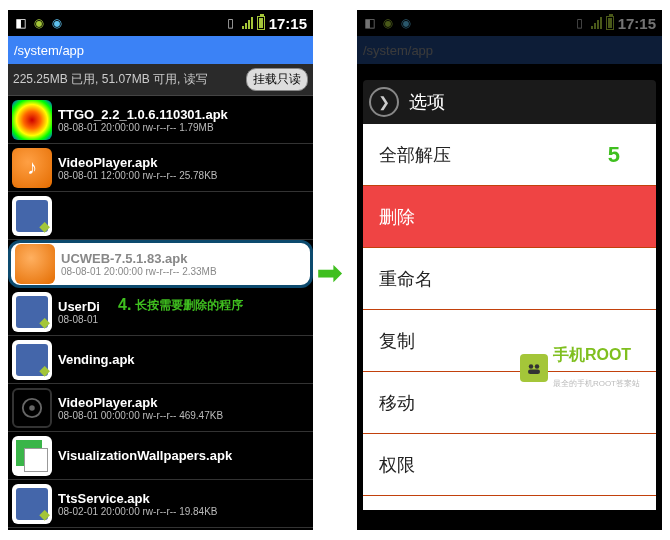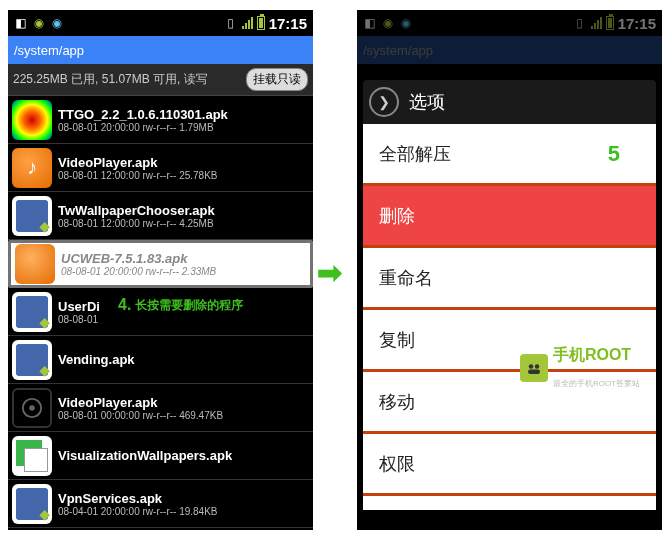--- a/index.html
+++ b/index.html
@@ -79,23 +79,22 @@
     height: 48px;
     background: #000;
     color: #fff;
     border-bottom: 1px solid #333;
     padding: 0 4px;
     position: relative;
   }
   .filerow.highlight {
     background: #fff;
     color:#888;
-    border: 3px solid #737373;
-    border-radius: 2px;
-    font-style: italic;
+    border: 3px solid #0c4a6e;
+    border-radius: 12px;
   }
   .filerow .ficon {
     width: 40px; height: 40px;
     border-radius: 6px;
     margin-right: 6px;
     flex-shrink: 0;
     display:flex; align-items:center; justify-content:center;
     font-size:20px;
   }
   .filerow .finfo { flex: 1; overflow: hidden; }
@@ -143,21 +142,21 @@
   }
 
   
   .opts-list {
     position:absolute; top:114px; left:6px; right:6px; bottom:20px;
     background:#fff;
     overflow:hidden;
   }
   .opt-item {
     height:62px;
-    border-bottom:3px solid #c2410c;
+    border-bottom:1px solid #c2410c;
     display:flex; align-items:center;
     padding:0 16px;
     font-size:18px; color:#222;
     position:relative;
   }
   .opt-item.selected {
     background:#ef4444;
     color:#fff;
   }
   .annot5 {
@@ -240,24 +239,20 @@
         <div class="ficon ic-tts">♪</div>
         <div class="finfo">
           <div class="fname">VideoPlayer.apk</div>
           <div class="fmeta">08-08-01 12:00:00  rw-r--r--  25.78KB</div>
         </div>
       </div>
       <div class="filerow">
         <div class="ficon ic-apk">
           <span class="droid">◆</span>
         </div>
-        <div class="finfo">
-          <div class="fname">TwWallpaperChooser.apk</div>
-          <div class="fmeta">08-08-01 12:00:00  rw-r--r--  4.25MB</div>
-        </div>
       </div>
       <div class="filerow highlight">
         <div class="ficon ic-uc"></div>
         <div class="finfo">
           <div class="fname">UCWEB-7.5.1.83.apk</div>
           <div class="fmeta">08-08-01 20:00:00  rw-r--r--  2.33MB</div>
         </div>
       </div>
       <div class="filerow">
         <div class="ficon ic-apk">
@@ -296,22 +291,22 @@
         <div class="ficon ic-visual"></div>
         <div class="finfo">
           <div class="fname">VisualizationWallpapers.apk</div>
         </div>
       </div>
       <div class="filerow">
         <div class="ficon ic-apk">
           <span class="droid">◆</span>
         </div>
         <div class="finfo">
-          <div class="fname">VpnServices.apk</div>
-          <div class="fmeta">08-04-01 20:00:00  rw-r--r--  19.84KB</div>
+          <div class="fname">TtsService.apk</div>
+          <div class="fmeta">08-02-01 20:00:00  rw-r--r--  19.84KB</div>
         </div>
       </div>
     </div>
 </div>
 
 <div class="bigarrow">➡</div>
 
 <div class="phone phone-right">
   <div class="statusbar">
     <div class="icons-left">

